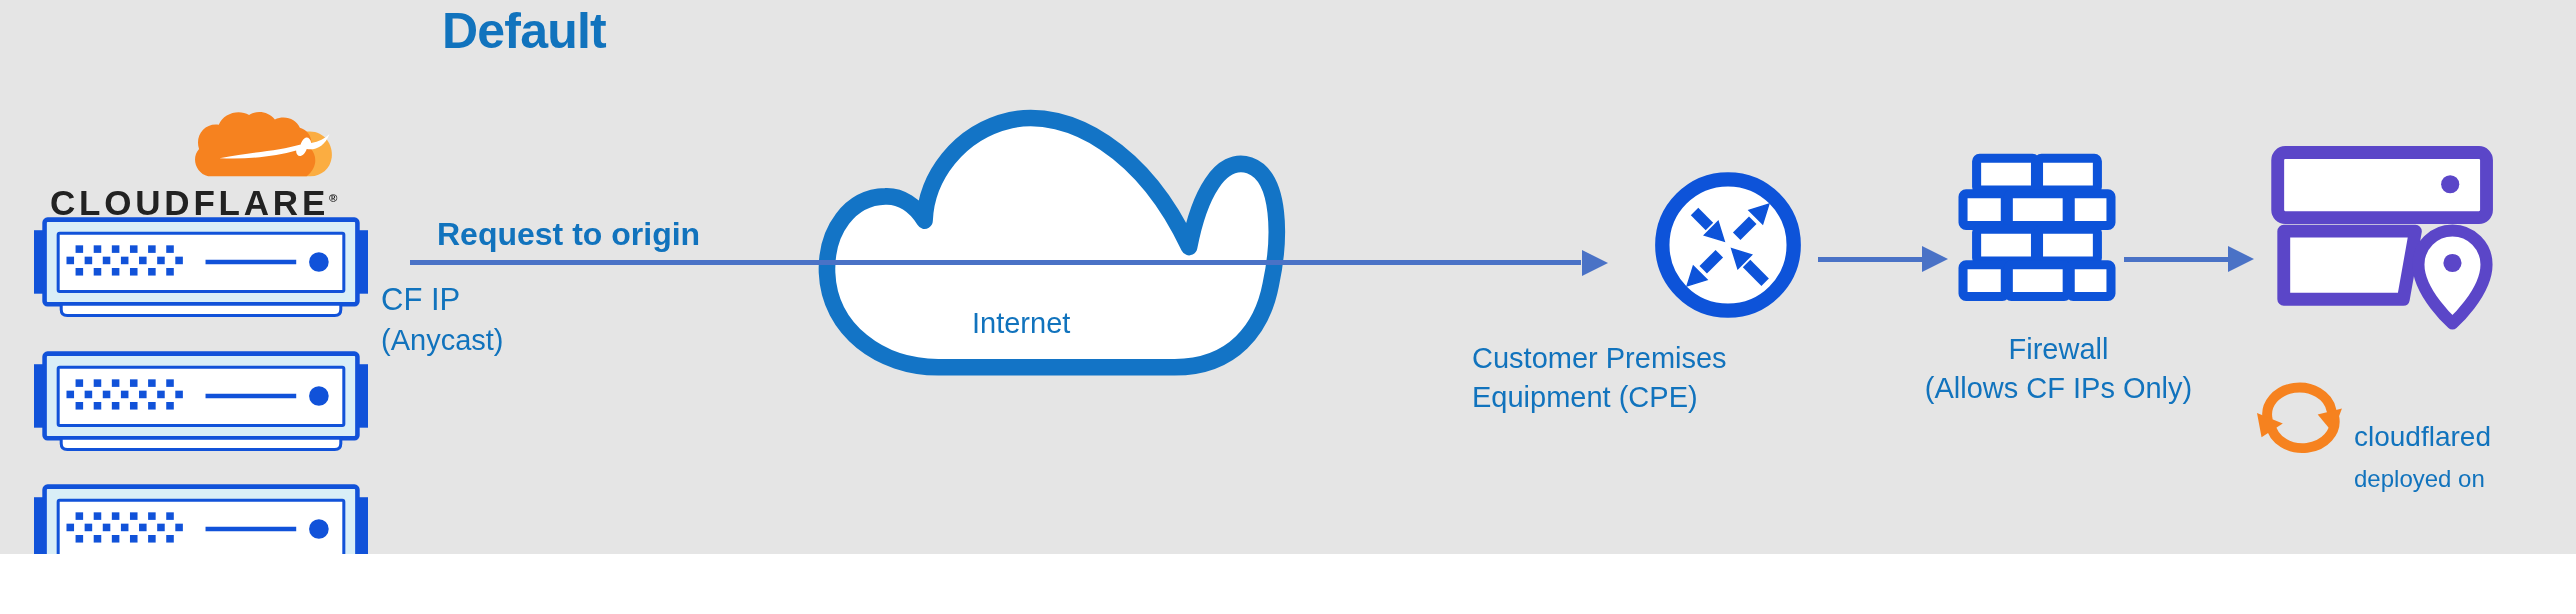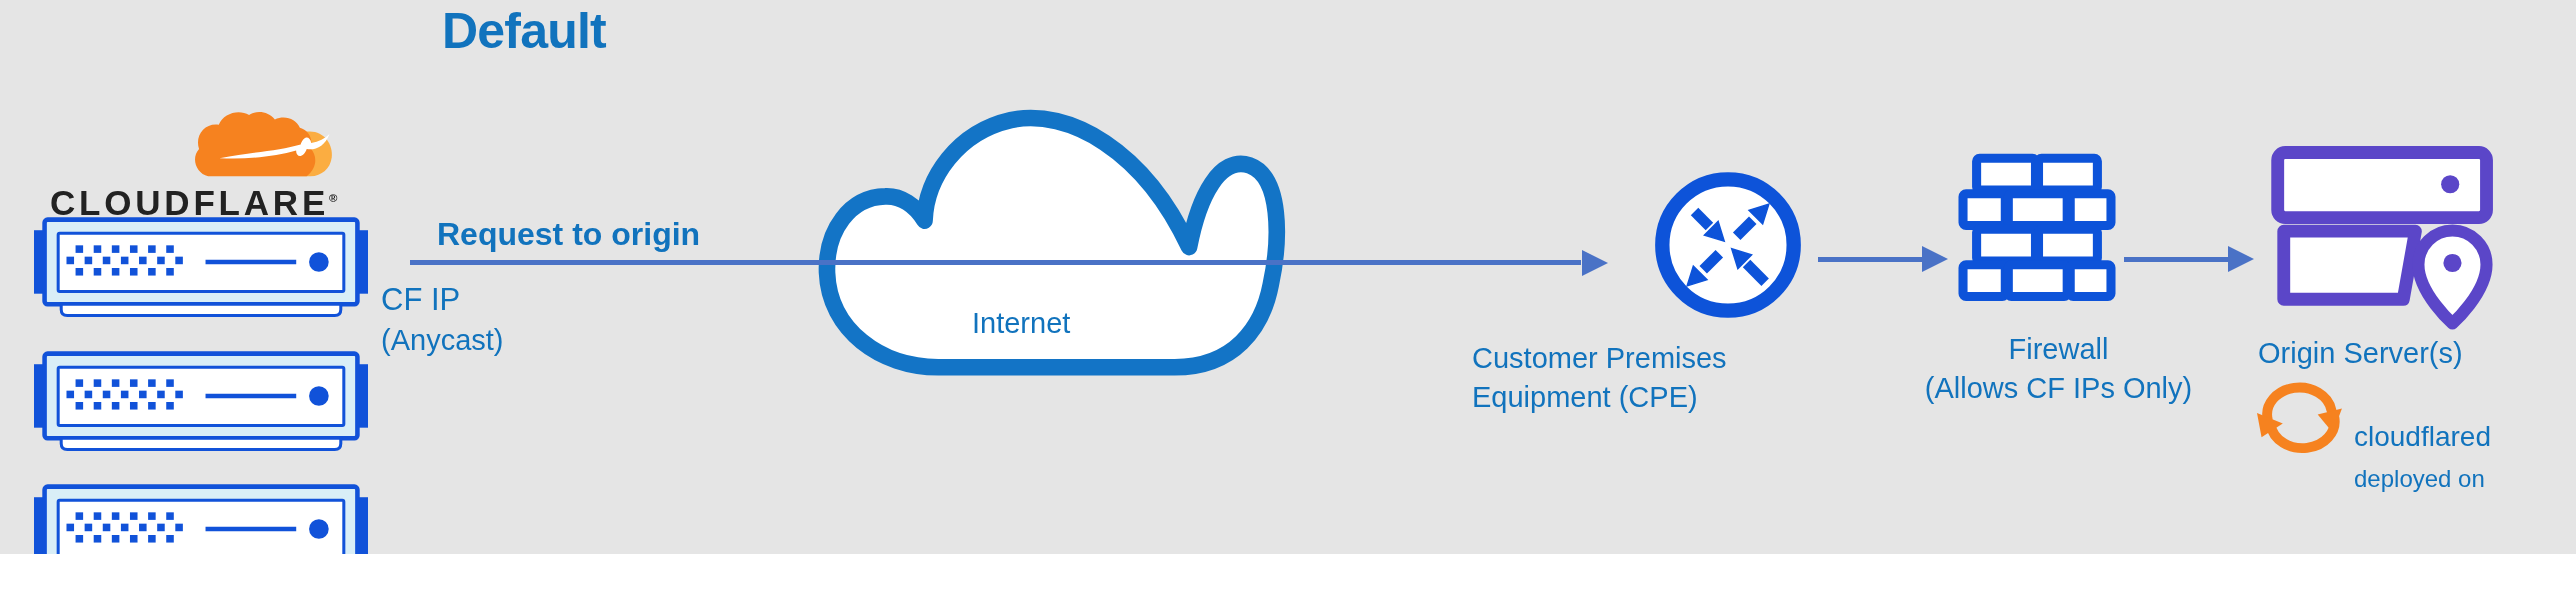--- a/index.html
+++ b/index.html
@@ -197,21 +197,20 @@
   </div>
 
   <svg class="abs" style="left:2276px;top:151px;" width="216" height="174" viewBox="0 0 285 230">
     <rect x="2" y="2" width="276" height="86" rx="10" fill="#ffffff" stroke="#5b46c8" stroke-width="17"></rect>
     <circle cx="230" cy="44" r="12" fill="#5b46c8"></circle>
     <path d="M 10 106 H 184 L 168 196 H 10 Z" fill="#ffffff" stroke="#5b46c8" stroke-width="17" stroke-linejoin="round"></path>
     <path d="M 233 228 C 233 228 188 188 188 150 A 45 45 0 1 1 278 150 C 278 188 233 228 233 228 Z" fill="#ffffff" stroke="#5b46c8" stroke-width="16" stroke-linejoin="round"></path>
     <circle cx="233" cy="148" r="12" fill="#5b46c8"></circle>
   </svg>
 
-  <div class="abs lbl" style="left:2258px;top:334px;">Origin Server(s)</div>
 
   <svg class="abs" style="left:2257px;top:384px;" width="88" height="67" viewBox="0 0 116 88">
     <g stroke="#f6821f" stroke-width="13" fill="none" stroke-linecap="round">
       <path d="M 14 46 A 42 35 0 0 1 98 34"></path>
       <path d="M 18 54 A 42 35 0 0 0 102 44"></path>
     </g>
     <g fill="#f6821f">
       <polygon points="6,70 0,38 34,52"></polygon>
       <polygon points="112,32 80,40 100,64"></polygon>
     </g>

